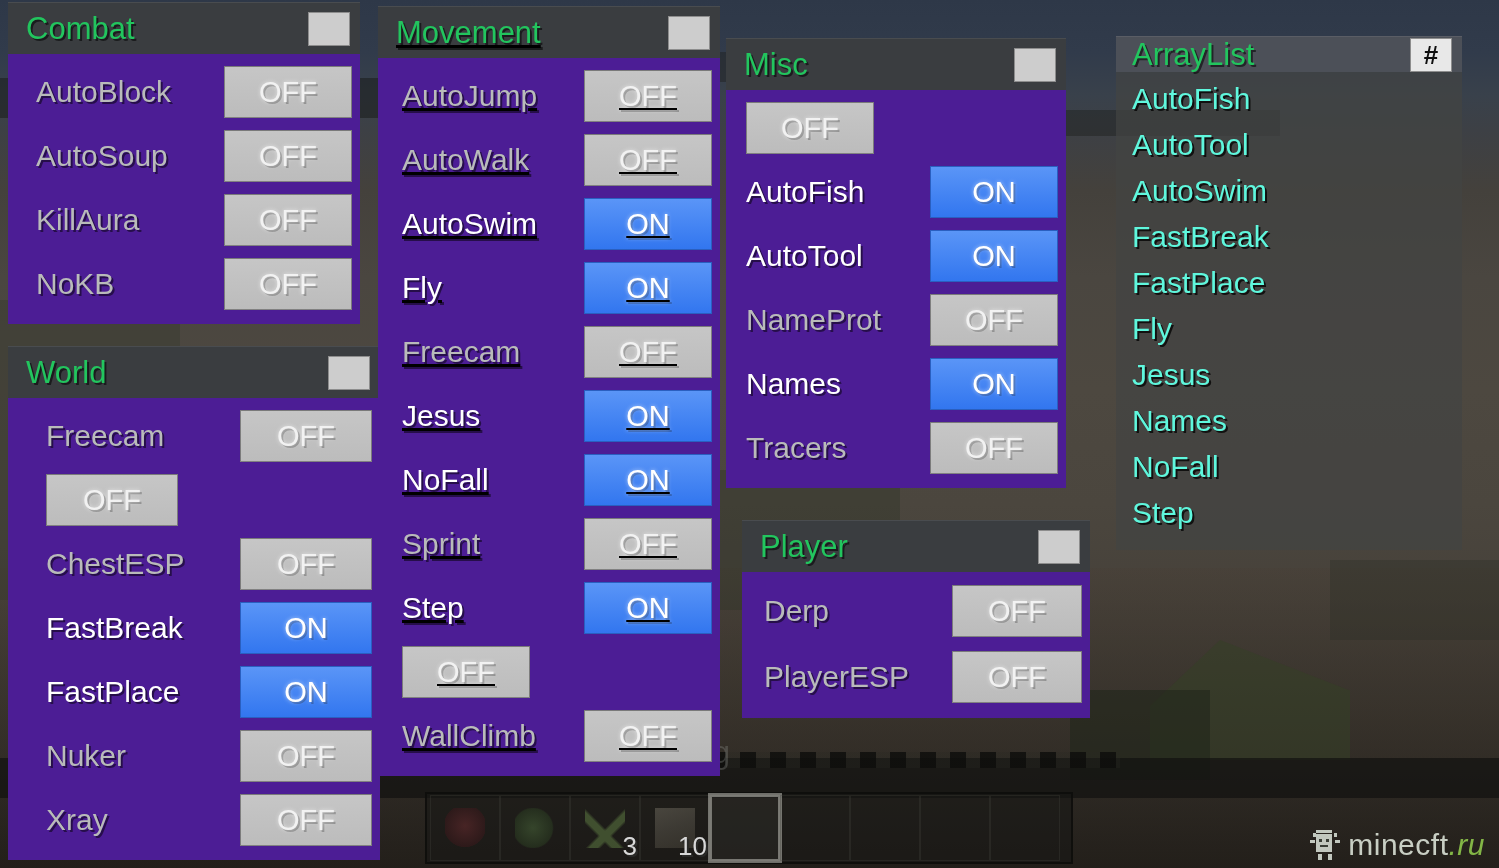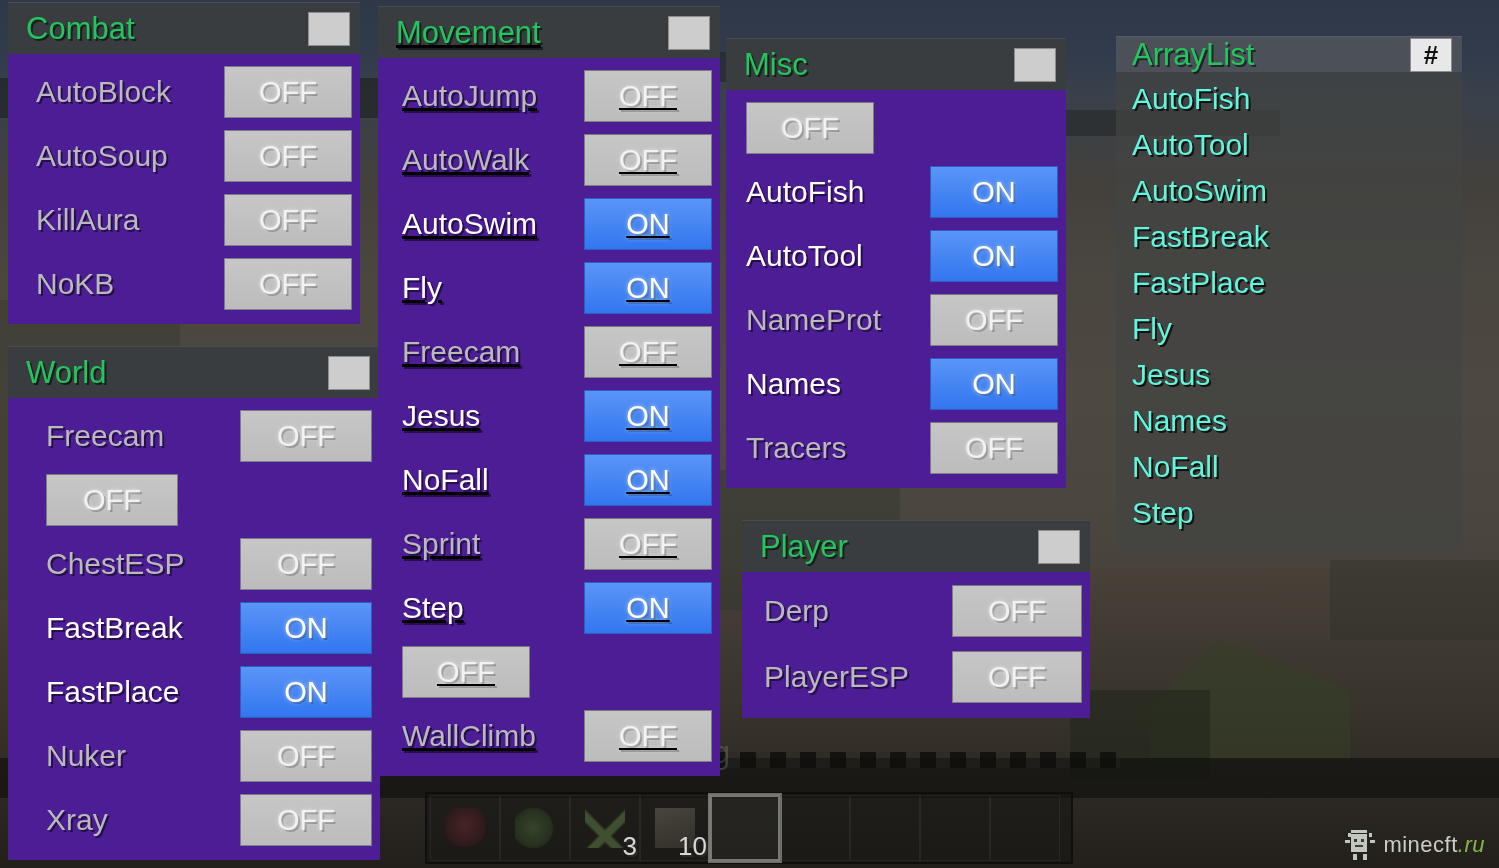--- a/index.html
+++ b/index.html
@@ -306,21 +306,21 @@
     content: "";
     position: absolute;
     left: 9px; top: 9px;
     width: 10px; height: 8px;
     background:
       linear-gradient(#3a4038,#3a4038) 0 0/3px 3px no-repeat,
       linear-gradient(#3a4038,#3a4038) 7px 0/3px 3px no-repeat,
       linear-gradient(#3a4038,#3a4038) 1px 6px/8px 2px no-repeat;
   }
   #watermark-text {
-    font-size: 22px;
+    font-size: 30px;
     letter-spacing: 0.5px;
     line-height: 1;
   }
   .wm-main { color: #d6ddd2; }
   .wm-tld  { color: #8bc34a; font-style: italic; }
 </style>
 </head>
 <body>
 
 <div id="game-background">

